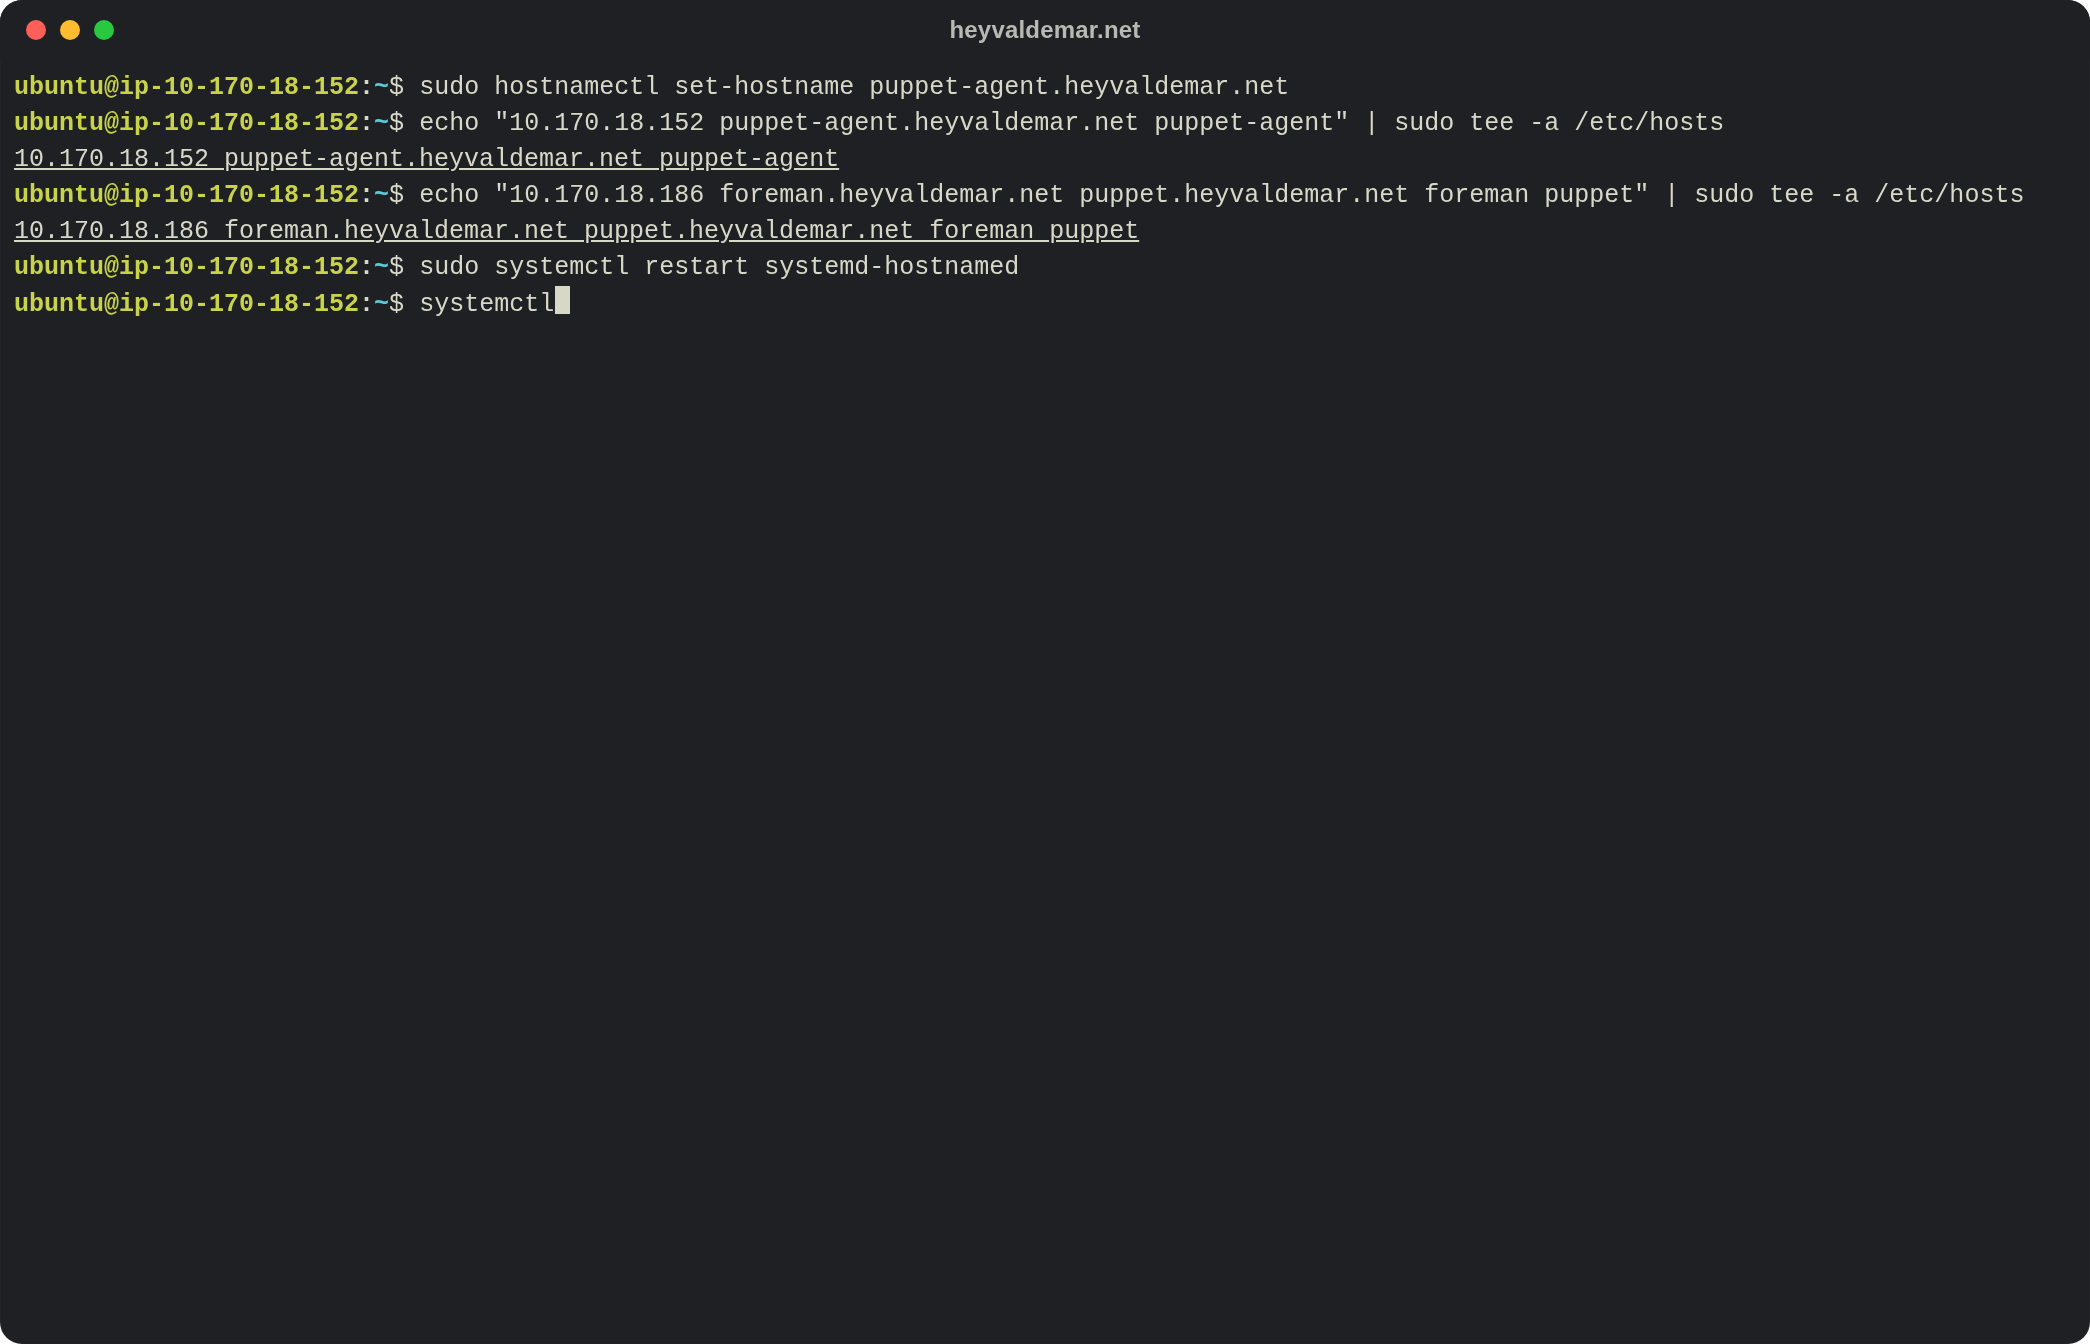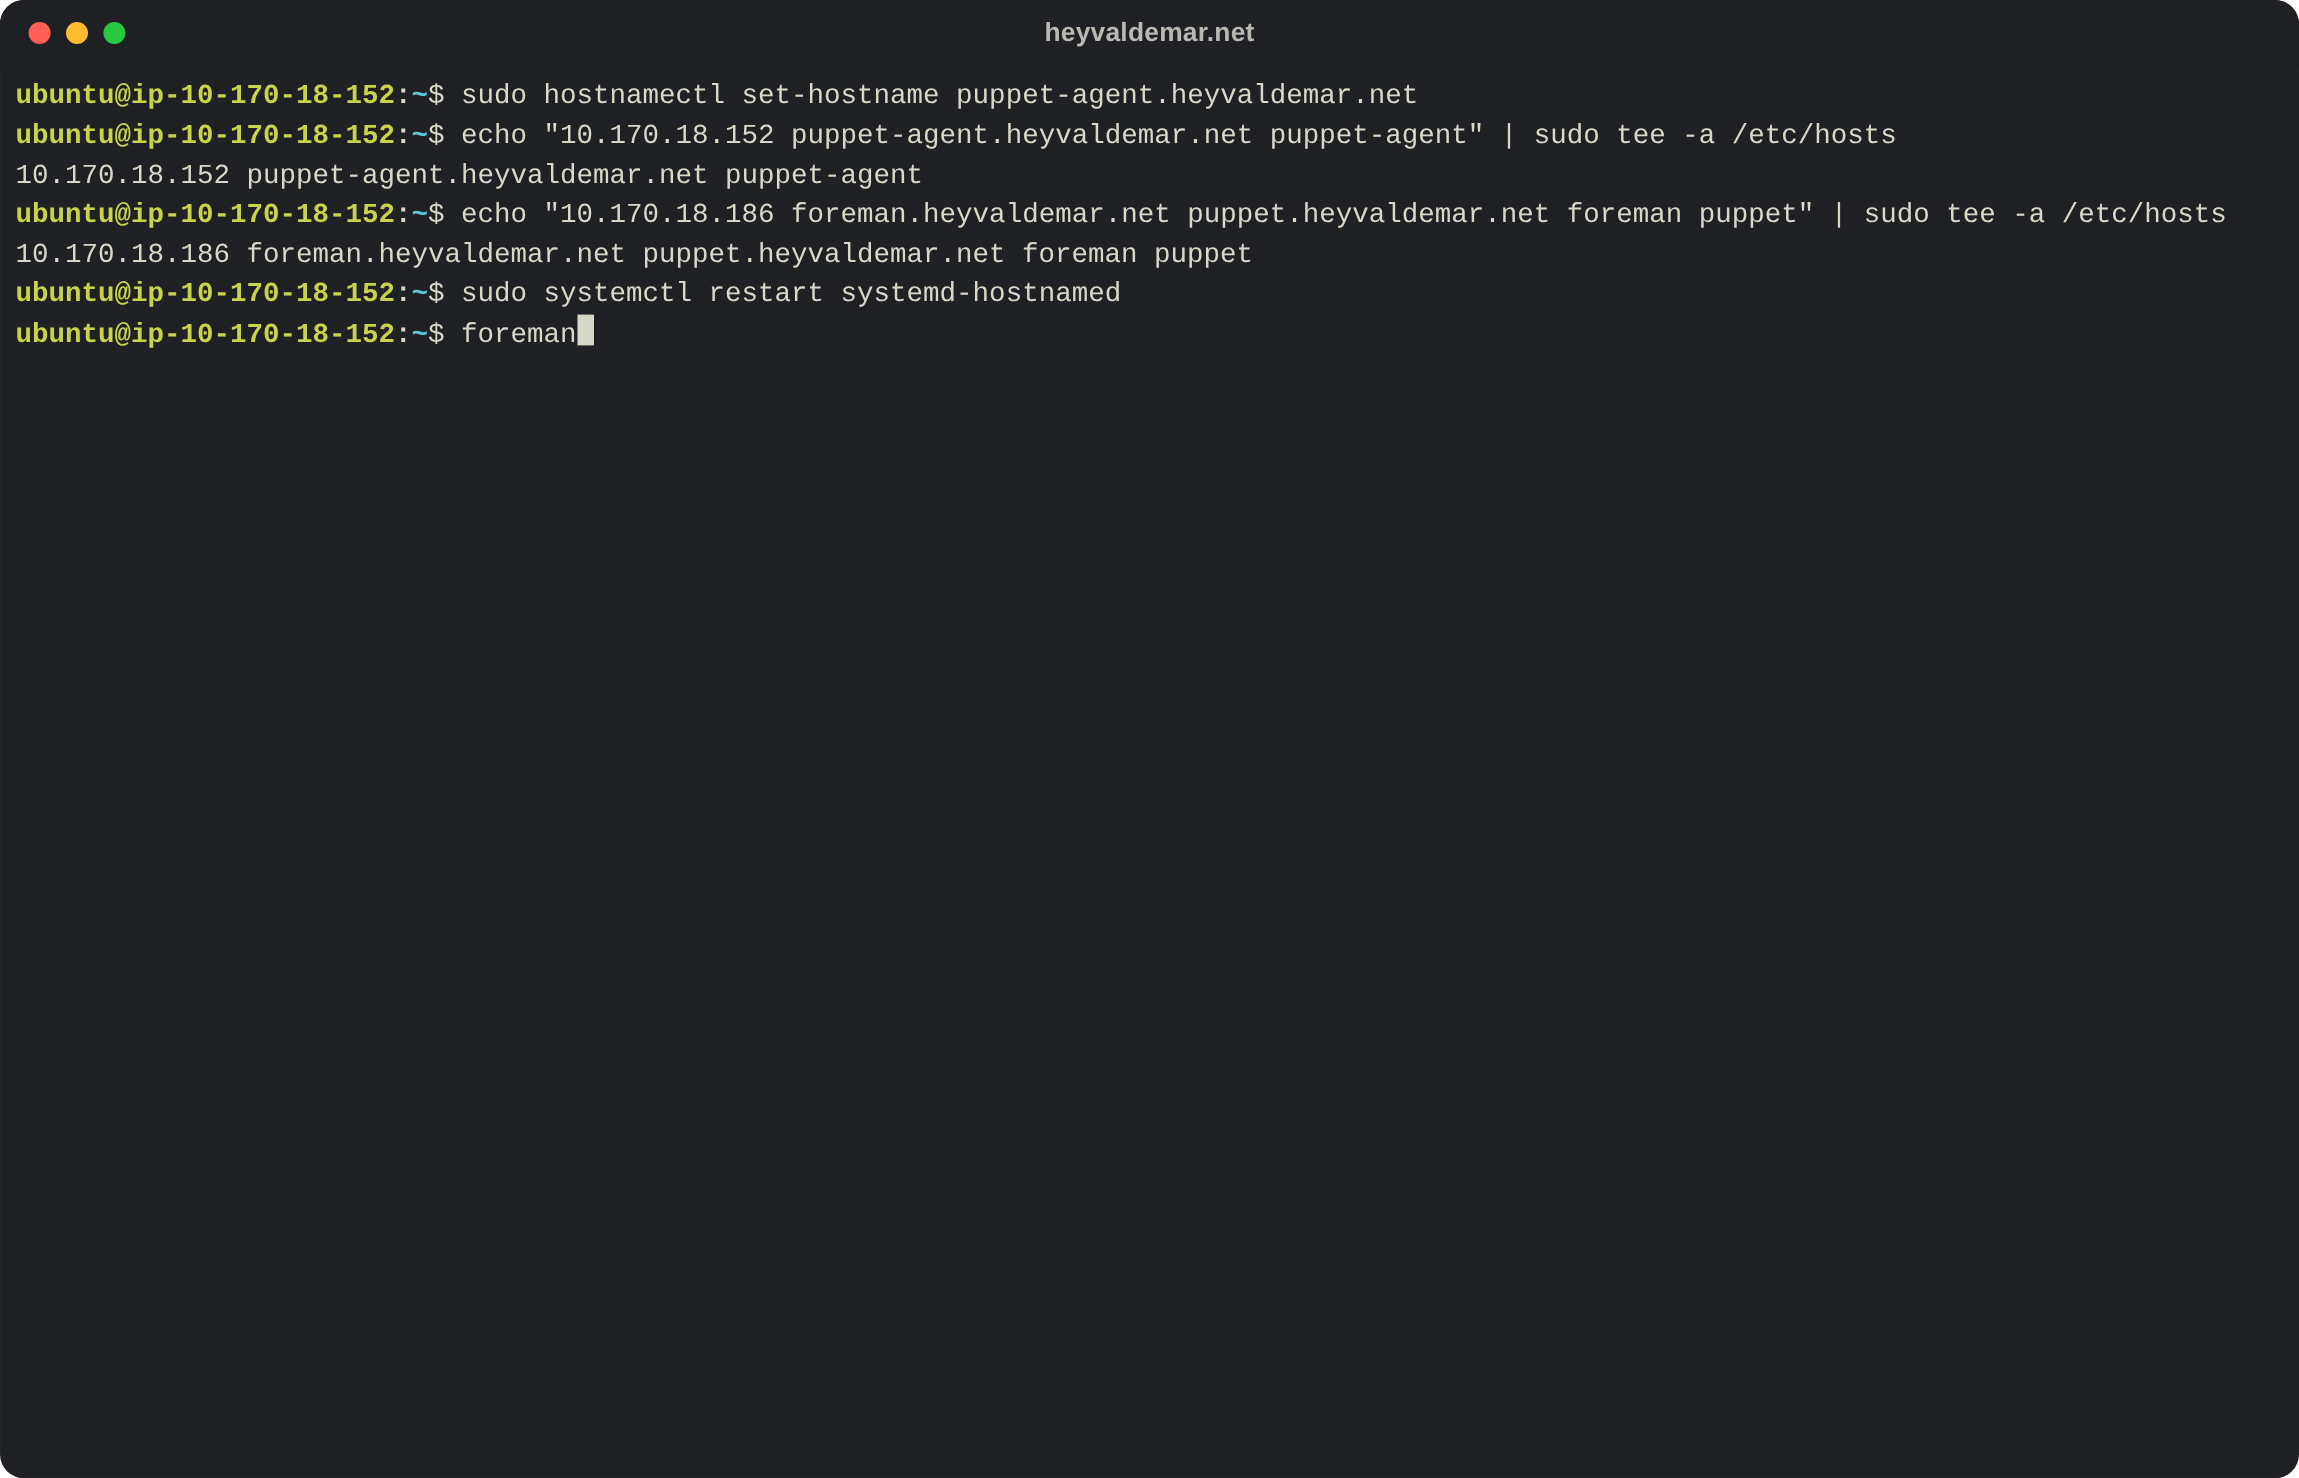--- a/index.html
+++ b/index.html
@@ -73,21 +73,21 @@
     white-space:pre-wrap;
     word-break:break-all;
     overflow:hidden;
   }
   .pl{display:inline;margin-top:16px;}
   .prompt-user{color:var(--prompt-user);font-weight:700;}
   .prompt-colon{color:var(--text);font-weight:700;}
   .prompt-path{color:var(--prompt-path);font-weight:700;}
   .prompt-symbol{color:var(--text);}
   .cmd{color:var(--text);}
-  .out{color:var(--text);}
+  .out{color:var(--text);text-decoration:underline;}
   .cursor{
     display:inline-block;
     width:15px;
     height:28px;
     vertical-align:-3px;
     background:var(--cursor);
     margin-left:1px;
   }
 </style>
 </head>
@@ -101,15 +101,15 @@
       <div class="light green"></div>
     </div>
     <div class="titlebar-title">heyvaldemar.net</div>
   </div>
   <div class="terminal-body" id="terminal-body"><div class="pl"><span class="prompt-user">ubuntu@ip-10-170-18-152</span><span class="prompt-colon">:</span><span class="prompt-path">~</span><span class="prompt-symbol">$</span> <span class="cmd">sudo hostnamectl set-hostname puppet-agent.heyvaldemar.net</span></div>
 <div class="pl"><span class="prompt-user">ubuntu@ip-10-170-18-152</span><span class="prompt-colon">:</span><span class="prompt-path">~</span><span class="prompt-symbol">$</span> <span class="cmd">echo "10.170.18.152 puppet-agent.heyvaldemar.net puppet-agent" | sudo tee -a /etc/hosts</span></div>
 <div class="pl"><span class="out">10.170.18.152 puppet-agent.heyvaldemar.net puppet-agent</span></div>
 <div class="pl"><span class="prompt-user">ubuntu@ip-10-170-18-152</span><span class="prompt-colon">:</span><span class="prompt-path">~</span><span class="prompt-symbol">$</span> <span class="cmd">echo "10.170.18.186 foreman.heyvaldemar.net puppet.heyvaldemar.net foreman puppet" | sudo tee -a /etc/hosts</span></div>
 <div class="pl"><span class="out">10.170.18.186 foreman.heyvaldemar.net puppet.heyvaldemar.net foreman puppet</span></div>
 <div class="pl"><span class="prompt-user">ubuntu@ip-10-170-18-152</span><span class="prompt-colon">:</span><span class="prompt-path">~</span><span class="prompt-symbol">$</span> <span class="cmd">sudo systemctl restart systemd-hostnamed</span></div>
-<div class="pl"><span class="prompt-user">ubuntu@ip-10-170-18-152</span><span class="prompt-colon">:</span><span class="prompt-path">~</span><span class="prompt-symbol">$</span> <span class="cmd">foreman</span><span class="cursor"></span></div>
+<div class="pl"><span class="prompt-user">ubuntu@ip-10-170-18-152</span><span class="prompt-colon">:</span><span class="prompt-path">~</span><span class="prompt-symbol">$</span> <span class="cmd">systemctl</span><span class="cursor"></span></div>
 </div>
 </div>
 
 </body></html>

